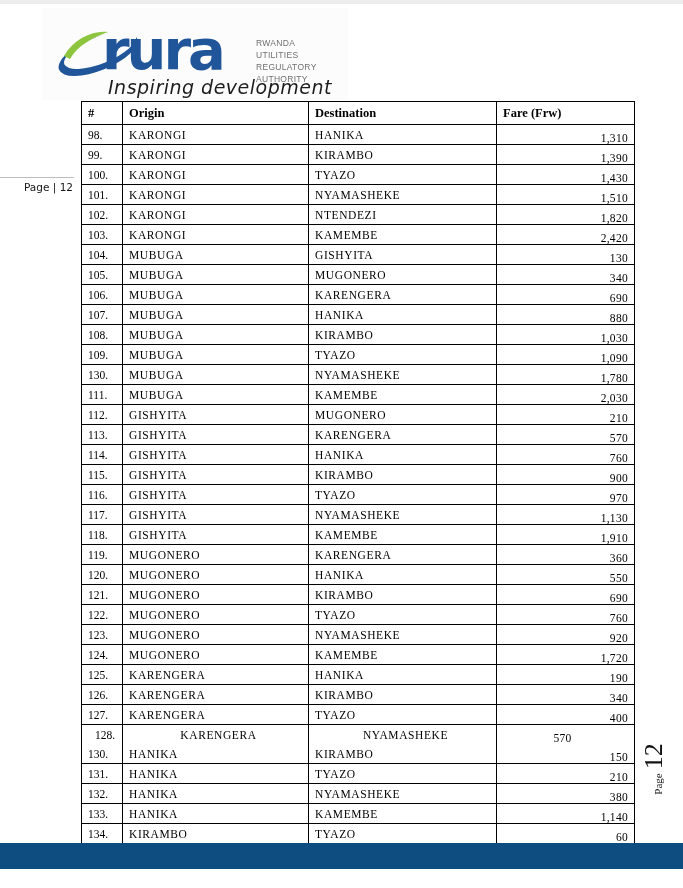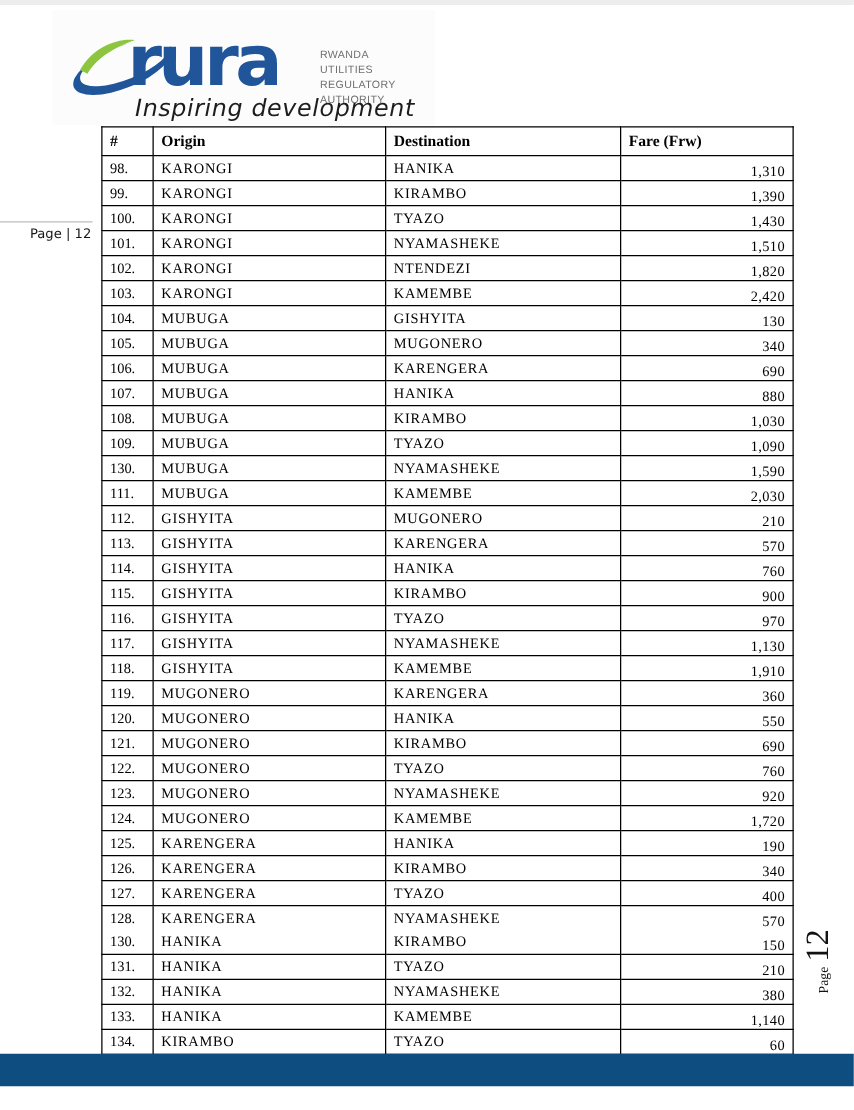--- a/index.html
+++ b/index.html
@@ -28,21 +28,21 @@
   .fare-table{position:absolute;left:81px;top:101px;width:553px;
               border-collapse:collapse;table-layout:fixed;
               font-family:"Liberation Serif",serif;color:#000;}
   .fare-table th,.fare-table td{border:1px solid #000;overflow:hidden;white-space:nowrap;}
   .fare-table th{height:22px;font-size:12.5px;font-weight:bold;text-align:left;
                  padding:0 0 0 6px;vertical-align:middle;}
   .fare-table td{height:17px;font-size:11.5px;padding:0 0 0 6px;vertical-align:middle;}
   td.col-num{letter-spacing:0;}
   td.col-origin,td.col-dest{letter-spacing:.6px;}
   td.col-fare{text-align:right;padding:2px 6px 0 0;letter-spacing:.3px;vertical-align:bottom;}
-  tr.nb td{border-bottom:0;}
+  tr.nb td{border-bottom:0;text-align:center;}
   tr.nt td{border-top:0;}
 
   
   .rot-page{position:absolute;left:600px;top:753px;width:110px;height:32px;
             transform:rotate(-90deg);text-align:center;
             font-family:"Liberation Serif",serif;color:#111;}
   .rot-word{font-size:11px;}
   .rot-num{font-size:26px;}
 
   
@@ -159,21 +159,21 @@
       <tr>
         <td class="col-num">109.</td>
         <td class="col-origin">MUBUGA</td>
         <td class="col-dest">TYAZO</td>
         <td class="col-fare">1,090</td>
       </tr>
       <tr>
         <td class="col-num">130.</td>
         <td class="col-origin">MUBUGA</td>
         <td class="col-dest">NYAMASHEKE</td>
-        <td class="col-fare">1,590</td>
+        <td class="col-fare">1,780</td>
       </tr>
       <tr>
         <td class="col-num">111.</td>
         <td class="col-origin">MUBUGA</td>
         <td class="col-dest">KAMEMBE</td>
         <td class="col-fare">2,030</td>
       </tr>
       <tr>
         <td class="col-num">112.</td>
         <td class="col-origin">GISHYITA</td>

